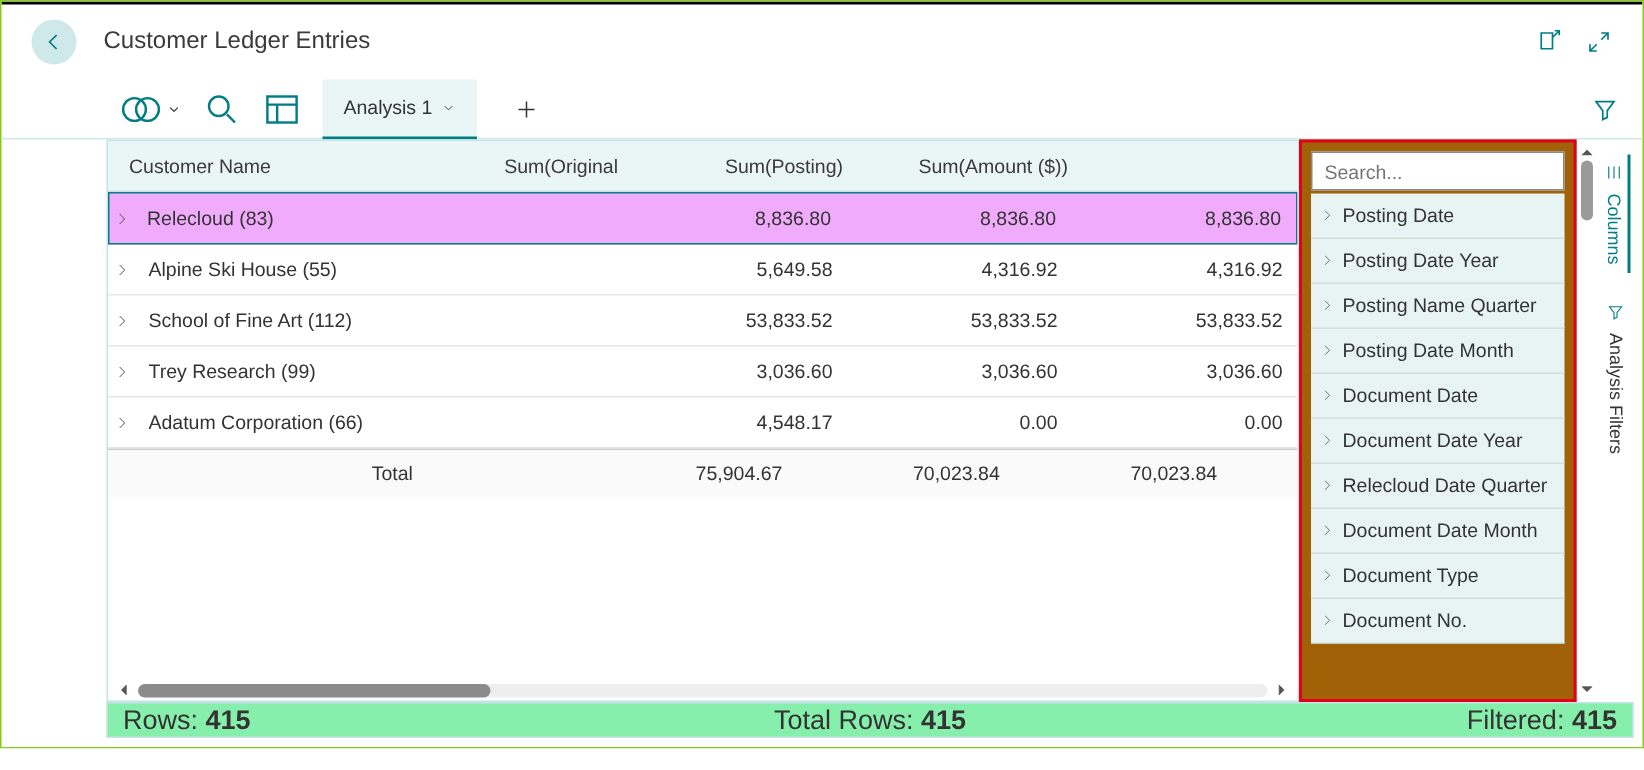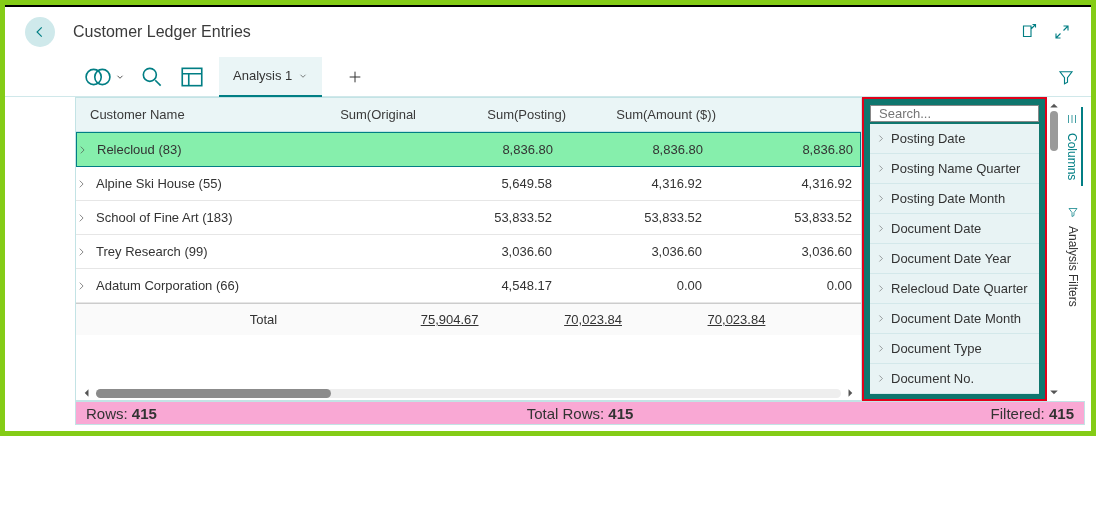--- a/index.html
+++ b/index.html
@@ -1,17 +1,17 @@
 <!DOCTYPE html>
 <html><head>
 <meta charset="utf-8">
 <style>
   * { box-sizing: border-box; }
   html, body { margin: 0; padding: 0; font-family: "Segoe UI", Arial, sans-serif; font-size: 13px; color: #333; background: #fff; }
-  .app { width: 1096px; height: 436px; border: 5px solid #84cc16; position: relative; overflow: hidden; }
+  .app { width: 1096px; height: 499px; border: 1px solid #84cc16; position: relative; overflow: hidden; }
   .top-bar { height: 2px; background: #000; }
   .header { display: flex; align-items: center; height: 50px; padding: 0 20px; }
   .back-btn { width: 30px; height: 30px; border-radius: 50%; background: #cfe9eb; display: flex; align-items: center; justify-content: center; margin-right: 18px; cursor: pointer; }
   .back-btn svg { width: 14px; height: 14px; stroke: #017e84; fill: none; stroke-width: 2; }
   .page-title { font-size: 16px; color: #3a3a3a; flex: 1; }
   .header-right { display: flex; gap: 16px; align-items: center; }
   .header-icon { width: 18px; height: 18px; cursor: pointer; display: flex; align-items: center; justify-content: center; }
   .header-icon svg { stroke: #017e84; fill: none; stroke-width: 1.5; }
 
   .toolbar { display: flex; align-items: center; padding: 0 0 0 80px; height: 40px; border-bottom: 1px solid #d0e8ea; position: relative; }
@@ -28,53 +28,53 @@
   .main { flex: 1; display: flex; flex-direction: column; border: 1px solid #c3e3e5; background: #fff; overflow: hidden; }
   .table-head { display: flex; background: #eaf5f6; border-bottom: 1px solid #c3e3e5; }
   .th, .td { padding: 9px 10px; font-size: 13px; color: #333; }
   .th { font-weight: 400; color: #3a3a3a; }
   .col-name { width: 200px; }
   .col-no { width: 150px; }
   .col-num { width: 150px; text-align: right; }
   .row { display: flex; border-bottom: 1px solid #e6e6e6; align-items: center; }
   .row .expand { width: 24px; display: flex; justify-content: center; cursor: pointer; }
   .row .expand svg { width: 10px; height: 10px; stroke: #444; fill: none; stroke-width: 1.5; }
-  .row.selected { background: #86efac; border: 1px solid #017e84; }
+  .row.selected { background: #f0abfc; border: 1px solid #017e84; }
   .row .cell-name { flex: 0 0 176px; }
   .row .cell-no { flex: 0 0 150px; }
   .row .cell-num { flex: 0 0 150px; text-align: right; }
   .total-row { display: flex; border-top: 1px solid #ccc; padding: 8px 10px; background: #fafafa; font-size: 13px; }
   .total-row .tlabel { width: 200px; padding-left: 0; text-align: right; }
-  .total-row .tnum { width: 150px; text-align: left; text-decoration: underline; }
+  .total-row .tnum { width: 150px; text-align: center; }
 
   
   .scroll-h { height: 14px; display: flex; align-items: center; padding: 0 6px; }
   .scroll-h .arrow-l, .scroll-h .arrow-r { width: 10px; height: 10px; display: flex; align-items: center; justify-content: center; cursor: pointer; }
   .scroll-h .track { flex: 1; height: 9px; background: #eee; border-radius: 5px; margin: 0 4px; position: relative; }
   .scroll-h .thumb { position: absolute; left: 0; top: 0; height: 9px; width: 235px; background: #8b8b8b; border-radius: 5px; }
 
   
   .side-wrap { display: flex; }
-  .side-panel { width: 185px; border: 2px solid #e2001a; padding: 6px 6px 6px 6px; display: flex; flex-direction: column; gap: 2px; margin-left: 0; background: #0f766e; position: relative; }
+  .side-panel { width: 185px; border: 2px solid #e2001a; padding: 6px 6px 6px 6px; display: flex; flex-direction: column; gap: 2px; margin-left: 0; background: #a16207; position: relative; }
   .side-search { width: 100%; height: 26px; border: 1px solid #888; padding: 0 8px; font-size: 13px; color: #555; outline: none; }
   .side-item { display: flex; align-items: center; gap: 6px; padding: 7px 6px; background: #e8f3f4; border-bottom: 1px solid #d3e8ea; font-size: 13px; color: #333; cursor: pointer; }
   .side-item svg { width: 9px; height: 9px; stroke: #555; fill: none; stroke-width: 1.5; }
   .side-scroll { width: 14px; display: flex; flex-direction: column; align-items: center; padding: 4px 0; }
   .side-scroll .vthumb { width: 8px; flex: 0 0 40px; background: #9a9a9a; border-radius: 4px; }
   .side-scroll .vtrack { flex: 1; }
   .side-scroll .varrow { width: 10px; height: 10px; display:flex; align-items:center; justify-content:center; cursor:pointer; }
 
   .side-tabs { width: 24px; display: flex; flex-direction: column; align-items: center; gap: 14px; padding-top: 10px; }
   .side-tab { writing-mode: vertical-rl; font-size: 12px; color: #333; padding: 6px 2px; cursor: pointer; }
   .side-tab.active { border-right: 2px solid #017e84; color: #017e84; }
   .side-tab svg { width: 12px; height: 12px; stroke: #017e84; fill:none; stroke-width:1.5; margin-bottom:4px; }
   .side-tab-inner { display: flex; flex-direction: row; align-items: center; gap: 4px; }
 
   
-  .status { position: absolute; left: 70px; right: 6px; bottom: 6px; height: 24px; background: #f9a8d4; border: 1px solid #c3e3e5; display: flex; align-items: center; padding: 0 10px; font-size: 15px; }
+  .status { position: absolute; left: 70px; right: 6px; bottom: 6px; height: 24px; background: #86efac; border: 1px solid #c3e3e5; display: flex; align-items: center; padding: 0 10px; font-size: 18px; }
   .status .s-left { flex: 1; }
   .status .s-mid { flex: 1; text-align: center; }
   .status .s-right { flex: 1; text-align: right; }
   .status b { font-weight: 600; }
 </style>
 </head>
 <body>
 
 <div class="app">
   <div class="top-bar"></div>
@@ -172,21 +172,21 @@
             <div class="td cell-num">5,649.58</div>
             <div class="td cell-num">4,316.92</div>
             <div class="td cell-num">4,316.92</div>
           </div>
           <div class="row">
             <div class="expand">
               <svg viewBox="0 0 24 24">
                 <path d="M9 4 L17 12 L9 20"></path>
               </svg>
             </div>
-            <div class="td cell-name">School of Fine Art (183)</div>
+            <div class="td cell-name">School of Fine Art (112)</div>
             <div class="td cell-no"></div>
             <div class="td cell-num">53,833.52</div>
             <div class="td cell-num">53,833.52</div>
             <div class="td cell-num">53,833.52</div>
           </div>
           <div class="row">
             <div class="expand">
               <svg viewBox="0 0 24 24">
                 <path d="M9 4 L17 12 L9 20"></path>
               </svg>
@@ -242,20 +242,26 @@
             <div class="side-item">
               <svg viewBox="0 0 24 24">
                 <path d="M9 4 L17 12 L9 20"></path>
               </svg>
               <span>Posting Date</span>
             </div>
             <div class="side-item">
               <svg viewBox="0 0 24 24">
                 <path d="M9 4 L17 12 L9 20"></path>
               </svg>
+              <span>Posting Date Year</span>
+            </div>
+            <div class="side-item">
+              <svg viewBox="0 0 24 24">
+                <path d="M9 4 L17 12 L9 20"></path>
+              </svg>
               <span>Posting Name Quarter</span>
             </div>
             <div class="side-item">
               <svg viewBox="0 0 24 24">
                 <path d="M9 4 L17 12 L9 20"></path>
               </svg>
               <span>Posting Date Month</span>
             </div>
             <div class="side-item">
               <svg viewBox="0 0 24 24">

